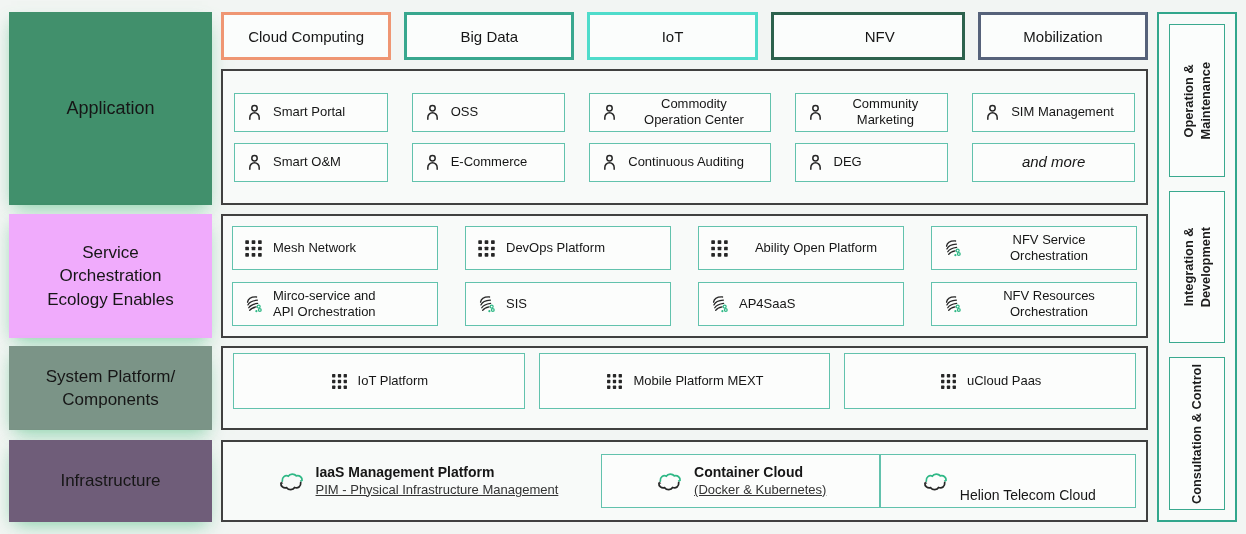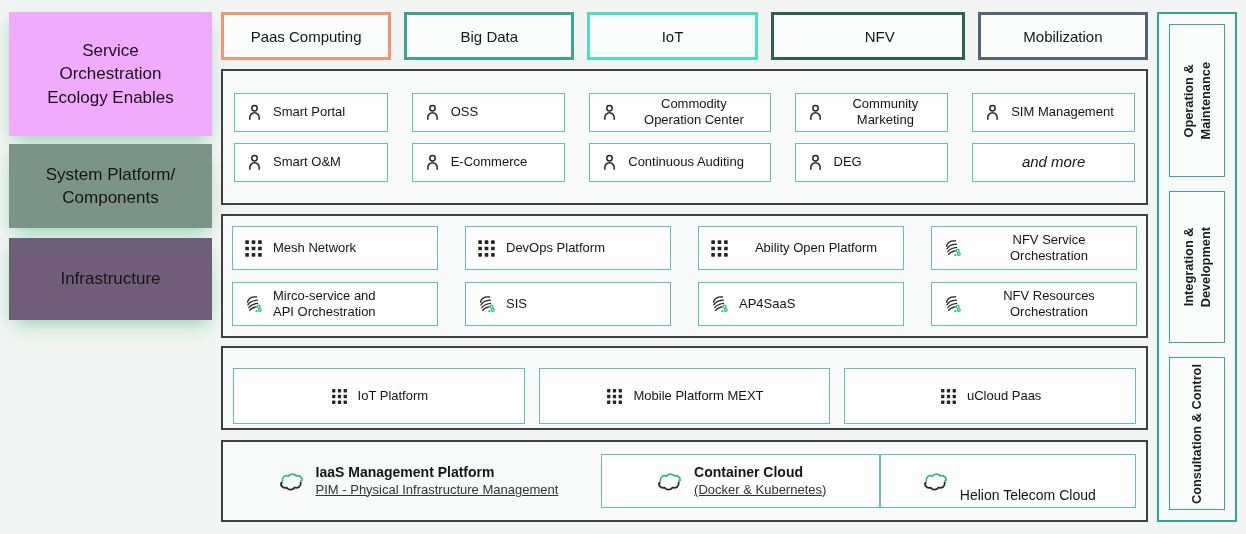--- a/index.html
+++ b/index.html
@@ -22,21 +22,21 @@
   
   .col-main { display:flex; flex-direction:column; }
   .chips-row { height:48px; display:flex; gap:13px; margin-bottom:9px; }
   .chip {
     flex:1; border:3px solid #888; background:#fbfdfc; display:flex;
     align-items:center; justify-content:center; font-size:15px;
   }
   .panel { border:2px solid #404040; background:#f8faf9; }
   .app-panel  { height:136px; margin-bottom:9px; padding:21px 11px; }
   .svc-panel  { height:124px; margin-bottom:8px; padding:10px 9px; }
-  .plat-panel { height:84px;  margin-bottom:10px; padding:20px 10px; }
+  .plat-panel { height:84px;  margin-bottom:10px; padding:5px 10px; }
   .infra-panel{ height:82px; padding:12px 10px; }
   .app-grid  { display:grid; grid-template-columns:1fr 1fr 1.18fr 1fr 1.06fr; grid-auto-rows:39px; gap:11px 24px; height:100%; align-content:center; }
   .svc-grid  { display:grid; grid-template-columns:1fr 1fr 1fr 1fr; grid-auto-rows:44px; gap:12px 27px; height:100%; align-content:center; }
   .plat-grid { display:grid; grid-template-columns:1fr 1fr 1fr; grid-auto-rows:56px; gap:14px; height:100%; }
   .infra-grid{ display:grid; grid-template-columns:1.32fr 1fr .92fr; grid-auto-rows:54px; height:100%; }
   .item {
     border:1.5px solid #62c2ad; background:#fcfdfc; display:flex; align-items:center;
     gap:9px; padding:0 10px; font-size:13px; line-height:1.25;
   }
   .item .lbl { white-space:pre-line; }
@@ -110,32 +110,33 @@
       </g>
       <path fill="#2FB886" d="M26.9 9.8 l-2.4 -0.4 l1.8 2.4 z"></path>
       <path fill="#262626" d="M5.1 12.8 l2.4 0.4 l-1.8 -2.4 z"></path>
     </symbol>
   </defs>
 </svg>
 
 <div class="canvas">
 
   <div class="col-left">
+    <div class="layer-label ll-1" style="background: rgb(65, 144, 108);">Application</div>
     <div class="layer-label ll-2" style="background: #f0abfc;">Service
 Orchestration
 Ecology Enables</div>
     <div class="layer-label ll-3" style="background: rgb(123, 148, 135);">System Platform/
 Components</div>
     <div class="layer-label ll-4" style="background: rgb(111, 93, 121);">Infrastructure</div>
   </div>
 
   <div class="col-main">
 
     <div class="chips-row">
-      <div class="chip" style="border-color: rgb(239, 150, 115);">Paas Computing</div>
+      <div class="chip" style="border-color: rgb(239, 150, 115);">Cloud Computing</div>
       <div class="chip" style="border-color: rgb(56, 167, 142);">Big Data</div>
       <div class="chip" style="border-color: rgb(79, 220, 203);">IoT</div>
       <div class="chip" style="border-color: rgb(45, 98, 77); padding-left: 24px;">NFV</div>
       <div class="chip" style="border-color: rgb(86, 98, 122);">Mobilization</div>
     </div>
 
     <div class="panel app-panel">
       <div class="app-grid">
         <div class="item">
             <svg class="ic">

